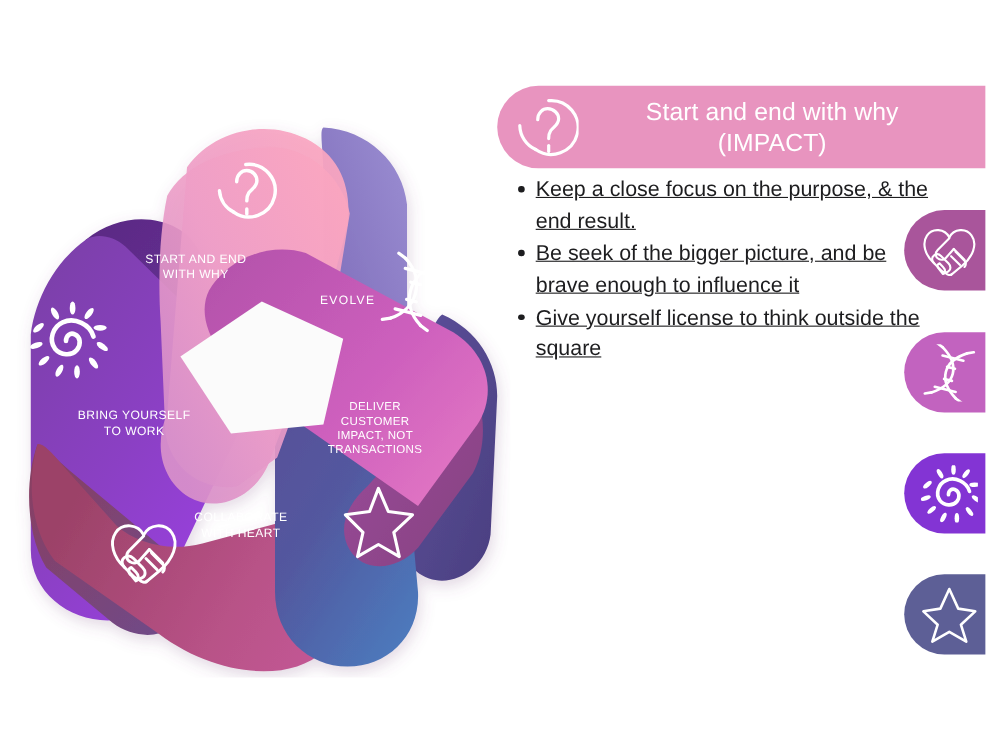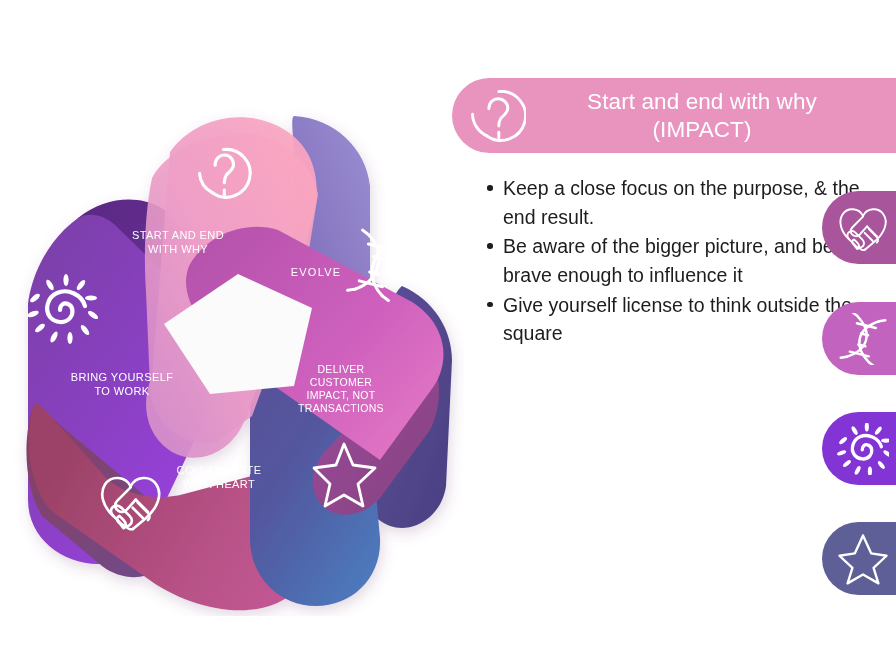--- a/index.html
+++ b/index.html
@@ -41,25 +41,26 @@
     padding-right:30px;
     font-weight:400;
   }
   .header-title .l2{display:block;}
 
   
   .bullets{
     position:absolute;
     left:462px;top:158px;
     width:372px;
-    margin:16px;padding:0 0 0 25px;
+    margin:0;padding:0 0 0 25px;
     list-style:none;
     color:#1d1d1f;
     font-size:19.5px;
     line-height:1.47;
+    text-decoration:underline;
   }
   .bullets li{position:relative;margin:0 0 1px 0;}
   .bullets li::before{
     content:"";
     position:absolute;left:-16px;top:11px;
     width:5.5px;height:5.5px;border-radius:50%;
     background:#1d1d1f;
   }
 
   
@@ -261,21 +262,21 @@
       <line x1="34" y1="50" x2="34" y2="56"></line>
     </svg>
     <div class="header-title">
       <span>Start and end with why</span>
       <span class="l2">(IMPACT)</span>
     </div>
   </div>
 
   <ul class="bullets">
     <li>Keep a close focus on the purpose, &amp; the end result.</li>
-    <li>Be aware of the bigger picture, and be brave enough to influence it</li>
+    <li>Be seek of the bigger picture, and be brave enough to influence it</li>
     <li>Give yourself license to think outside the square</li>
   </ul>
 
   <div class="side-pill" id="pill-0" style="background: rgb(169, 85, 155);">
     <svg viewBox="0 0 64 64" fill="none" stroke="#ffffff" stroke-width="2.4" stroke-linejoin="round" stroke-linecap="round">
       <path d="M 32 17 C 27 7 13 6 7 15 C 1 24 5 37 15 46"></path>
       <path d="M 32 17 C 37 7 51 6 57 15 C 64 25 58 39 46 49 L 34 59"></path>
       <path d="M 32 18 L 19 31 C 16 34 16 39 20 41 C 23 43 27 42 29 39 L 37 30"></path>
       <path d="M 37 30 L 49 42"></path>
       <path d="M 15 46 C 12 43 12 39 15 37 C 18 35 21 36 23 38 L 31 46 C 34 49 34 53 31 55 C 28 57 25 56 23 54 Z"></path>

